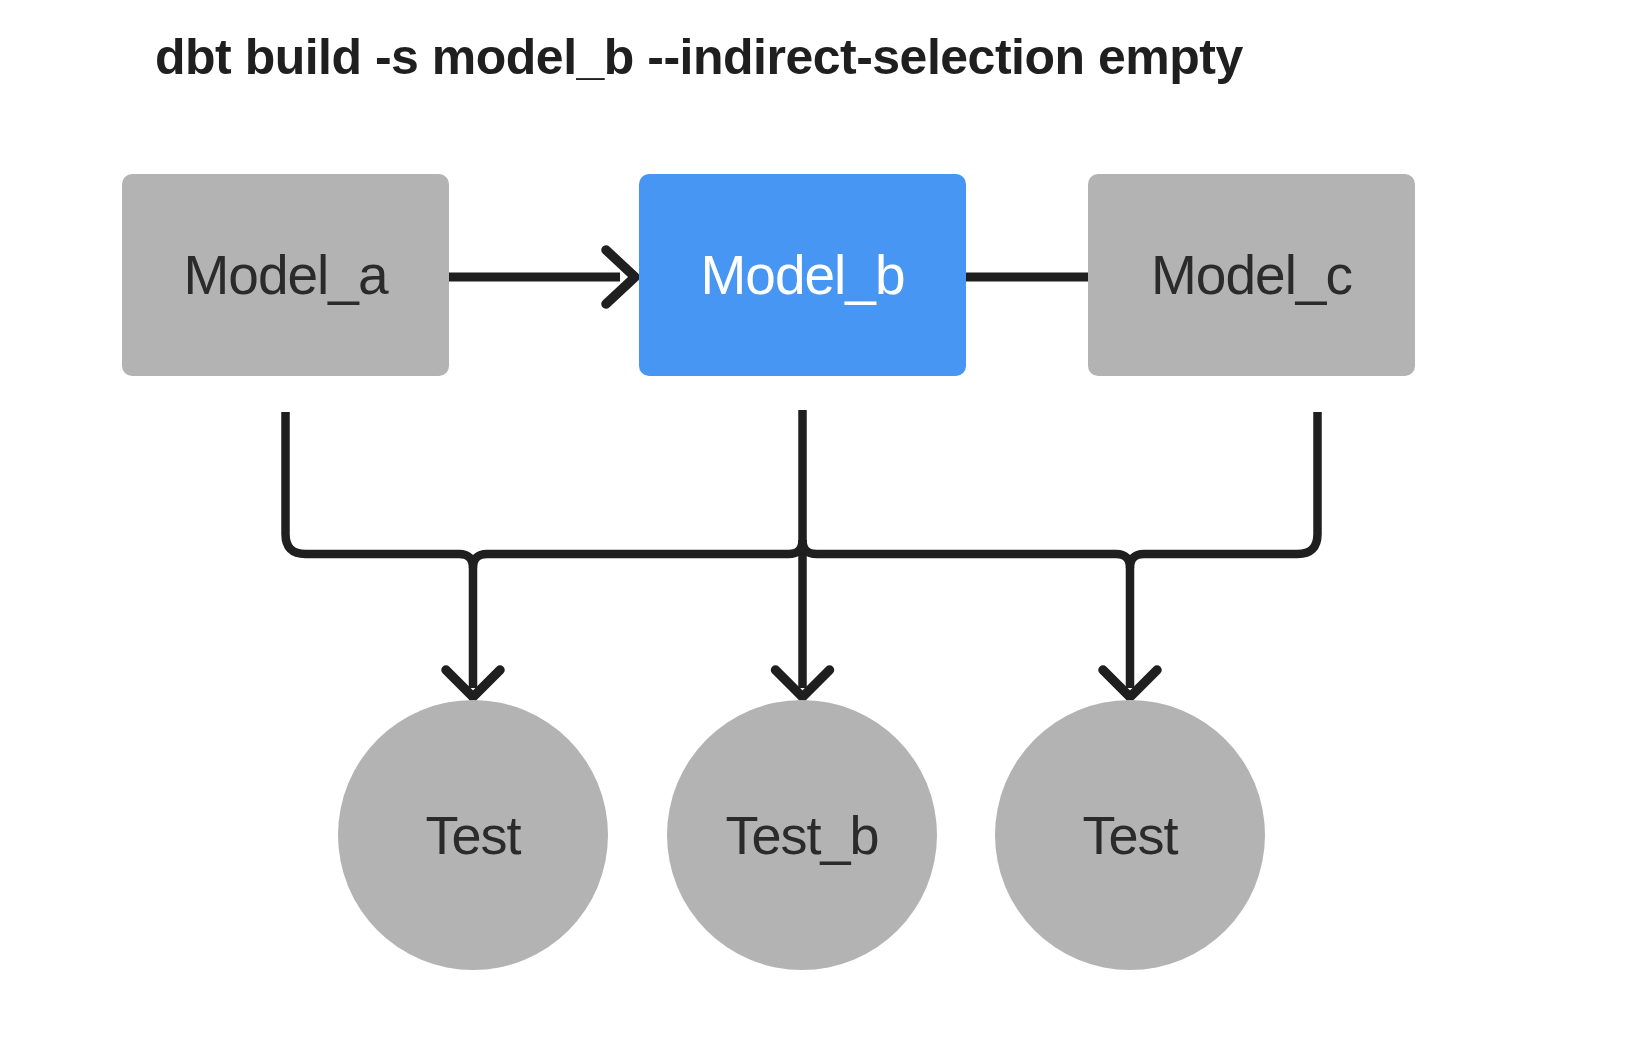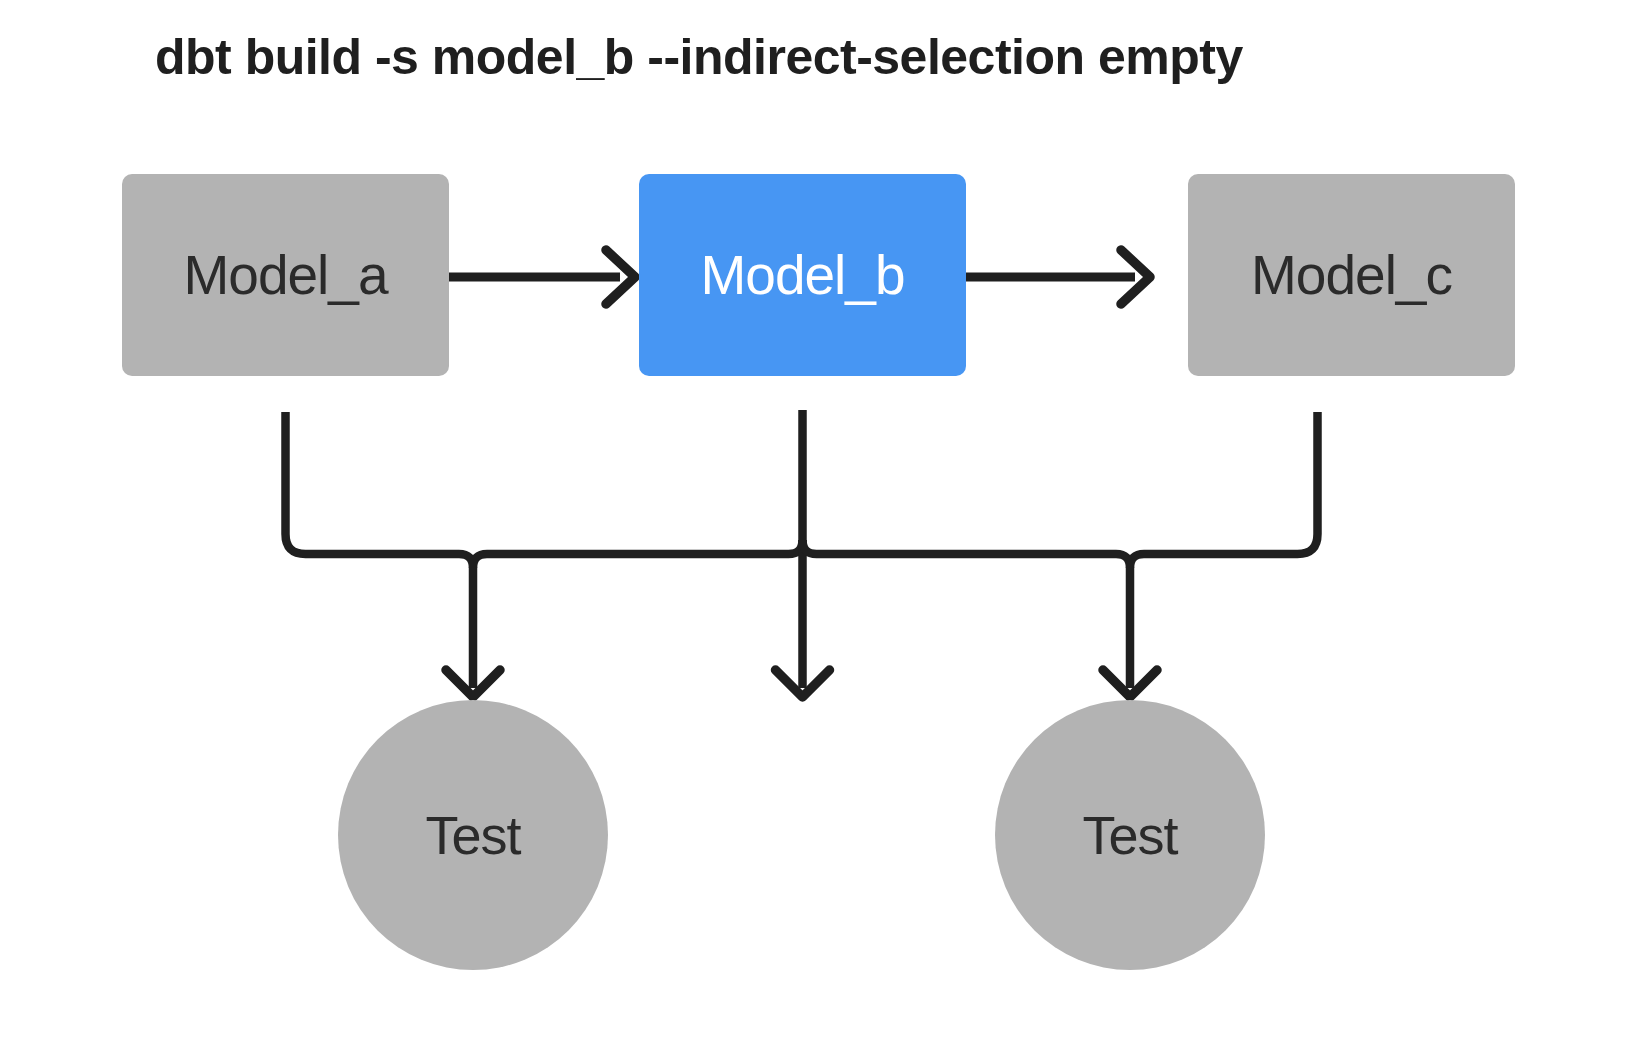--- a/index.html
+++ b/index.html
@@ -84,21 +84,21 @@
     font-weight: 500;
     letter-spacing: -1px;
     flex-direction: column;
   }
   .node--test span {
     display: block;
     line-height: 86px;
   }
   .pos-model-a { left: 122px; }
   .pos-model-b { left: 639px; align-items: center; }
-  .pos-model-c { left: 1188px; }
+  .pos-model-c { left: 1088px; }
   .pos-test-ab { left: 338px; }
   .pos-test-b  { left: 667px; }
   .pos-test-bc { left: 995px; }
 </style>
 </head>
 <body>
 
 <div class="canvas">
 
   <div class="title">dbt build -s model_b --indirect-selection empty</div>
@@ -135,18 +135,22 @@
   </div>
 
   <div class="node node--model pos-model-c">
     <span>Model_c</span>
   </div>
 
   <div class="node node--test pos-test-ab">
     <span>Test</span>
   </div>
 
+  <div class="node node--test pos-test-b">
+    <span>Test_b</span>
+    <span></span>
+  </div>
 
   <div class="node node--test pos-test-bc">
     <span>Test</span>
   </div>
 
 </div>
 
 </body></html>

